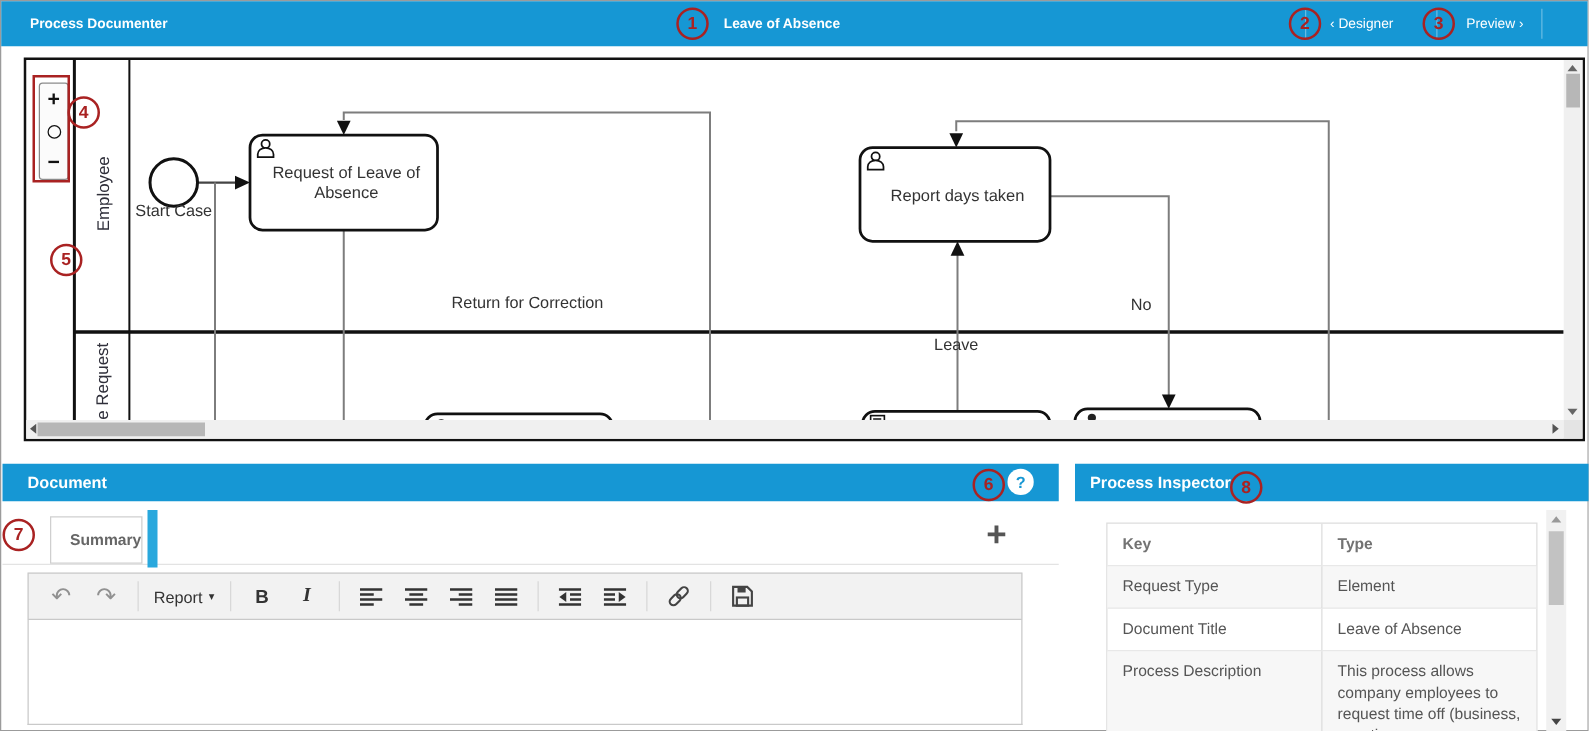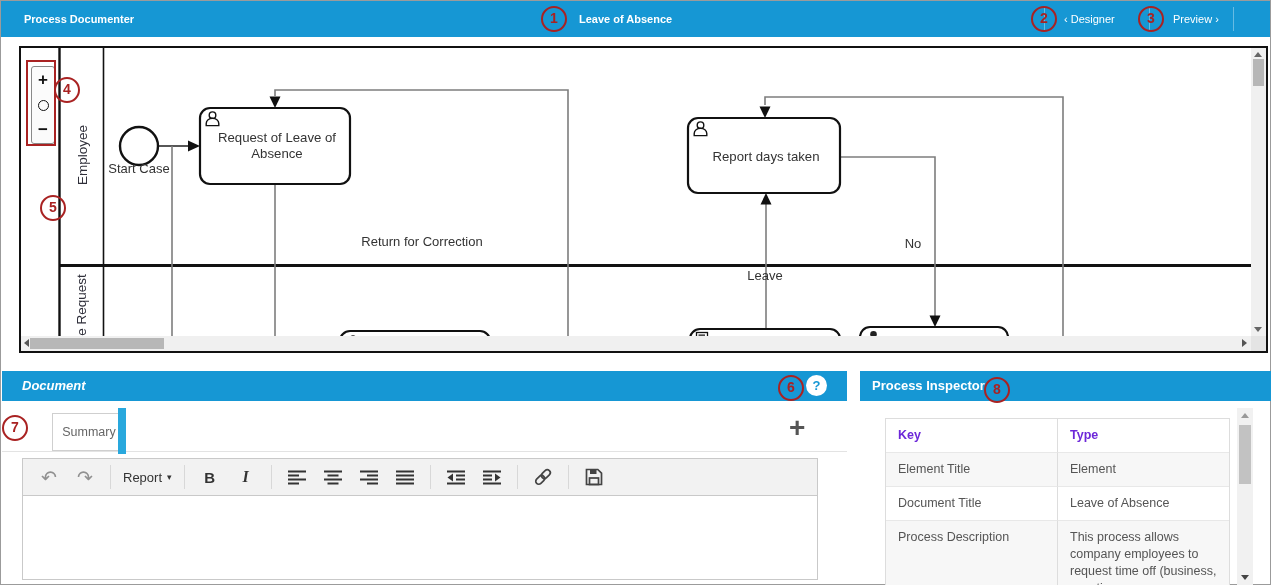--- a/index.html
+++ b/index.html
@@ -31,43 +31,43 @@
   .arr{position:absolute;width:0;height:0;}
   .arr-up{border-left:4px solid transparent;border-right:4px solid transparent;border-bottom:5px solid #666;}
   .arr-down{border-left:4px solid transparent;border-right:4px solid transparent;border-top:5px solid #666;}
   .arr-left{border-top:4px solid transparent;border-bottom:4px solid transparent;border-right:5px solid #555;}
   .arr-right{border-top:4px solid transparent;border-bottom:4px solid transparent;border-left:5px solid #555;}
   
   .panel-header{position:absolute;height:30px;background:#1697d4;color:#fff;font-size:13px;
         font-weight:bold;line-height:30px;}
   .helpbtn{position:absolute;left:806px;top:375px;width:21px;height:21px;background:#fff;border-radius:50%;
         color:#1697d4;font-size:13px;font-weight:bold;text-align:center;line-height:21px;z-index:5;}
-  .tab{position:absolute;left:52px;top:413px;width:74px;height:38px;background:#fff;border:1px solid #cfcfcf;
-        box-sizing:border-box;font-size:12.5px;color:#666;text-align:center;line-height:36px;z-index:2;}
+  .tab{position:absolute;left:40px;top:413px;width:74px;height:38px;background:#fff;border:1px solid #cfcfcf;
+        box-sizing:border-box;font-size:12.5px;color:#666;text-align:right;line-height:36px;z-index:2;font-weight:bold;}
   .tab-indicator{position:absolute;left:118px;top:408px;width:8px;height:46px;background:#29a8dd;z-index:3;}
   .tab-hairline{position:absolute;left:2px;top:451px;width:845px;height:1px;background:#e3e3e3;}
   .addtab{position:absolute;left:789px;top:414px;font-size:28px;font-weight:bold;color:#555;line-height:28px;}
   .toolbar{position:absolute;left:22px;top:458px;width:796px;height:38px;background:#f2f2f2;
         border:1px solid #c9c9c9;box-sizing:border-box;display:flex;align-items:center;padding-left:8px;}
   .tbtn{height:28px;min-width:26px;display:flex;align-items:center;justify-content:center;
         padding:0 5px;color:#444;}
   .tsep{width:1px;height:24px;background:#d8d8d8;margin:0 7px;}
   .undoredo{font-size:19px;color:#919191;}
   .formats{font-size:13px;color:#333;display:flex;align-items:center;gap:5px;}
   .boldbtn{font-size:15px;font-weight:bold;color:#333;}
   .italbtn{font-size:16px;font-weight:bold;font-style:italic;font-family:"Liberation Serif",serif;color:#333;}
   .editor{position:absolute;left:22px;top:496px;width:796px;height:84px;background:#fff;
         border:1px solid #c9c9c9;border-top:none;box-sizing:border-box;}
   
   .itable{position:absolute;left:885px;top:418px;width:345px;border:1px solid #ddd;box-sizing:border-box;
         font-size:12.5px;color:#555;background:#fff;}
   .irow{display:grid;grid-template-columns:172px 171px;}
   .icell{padding:8px 4px 8px 12px;border-bottom:1px solid #e8e8e8;line-height:17px;}
   .icell.k{border-right:1px solid #ddd;}
-  .ihead .icell{font-weight:bold;color:#6d28d9;}
+  .ihead .icell{font-weight:bold;color:#737373;}
   .irow.alt{background:#f7f7f7;}
   svg text{font-family:"Liberation Sans",sans-serif;}
 </style>
 </head>
 <body>
 
 <div id="app">
 
   <div class="abs topbar">
     <span class="tb-bold" style="left:23px;">Process Documenter</span>
@@ -150,21 +150,21 @@
     </div>
 
     <div class="sb-track" style="left:0;top:288px;width:1230px;height:15px;">
       <i class="arr arr-left" style="left:3px;top:3px;"></i>
       <div class="sb-thumb" style="left:9px;top:2px;width:134px;height:11px;"></div>
       <i class="arr arr-right" style="left:1221px;top:3px;"></i>
     </div>
     <div class="sb-track" style="left:1230px;top:288px;width:15px;height:15px;background:#e4e4e4;"></div>
   </div>
 
-  <div class="panel-header" style="left:2px;top:371px;width:845px;padding-left:20px;box-sizing:border-box;font-style:italic;">
+  <div class="panel-header" style="left:2px;top:371px;width:845px;padding-left:20px;box-sizing:border-box;">
     <span>Document</span>
   </div>
   <div class="helpbtn">?</div>
 
   <div class="tab">Summary</div>
   <div class="tab-indicator"></div>
   <div class="tab-hairline"></div>
   <div class="addtab">+</div>
 
   <div class="toolbar">
@@ -249,21 +249,21 @@
   <div class="panel-header" style="left:860px;top:371px;width:436px;padding-left:12px;box-sizing:border-box;">
     <span>Process Inspector</span>
   </div>
 
   <div class="itable">
     <div class="irow ihead">
       <div class="icell k">Key</div>
       <div class="icell">Type</div>
     </div>
     <div class="irow alt">
-      <div class="icell k">Element Title</div>
+      <div class="icell k">Request Type</div>
       <div class="icell">Element</div>
     </div>
     <div class="irow">
       <div class="icell k">Document Title</div>
       <div class="icell">Leave of Absence</div>
     </div>
     <div class="irow alt">
       <div class="icell k">Process Description</div>
       <div class="icell">This process allows company employees to request time off (business, vacation,</div>
     </div>

